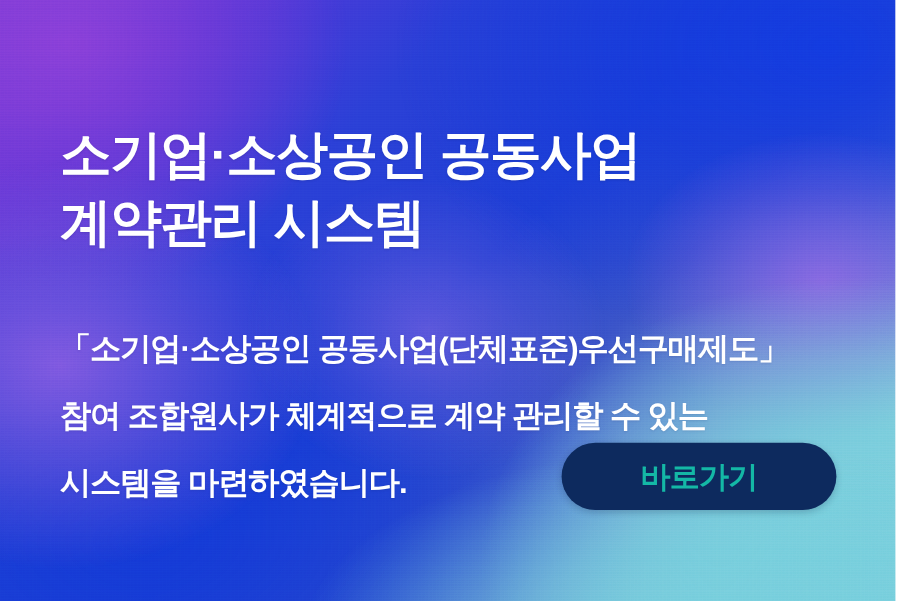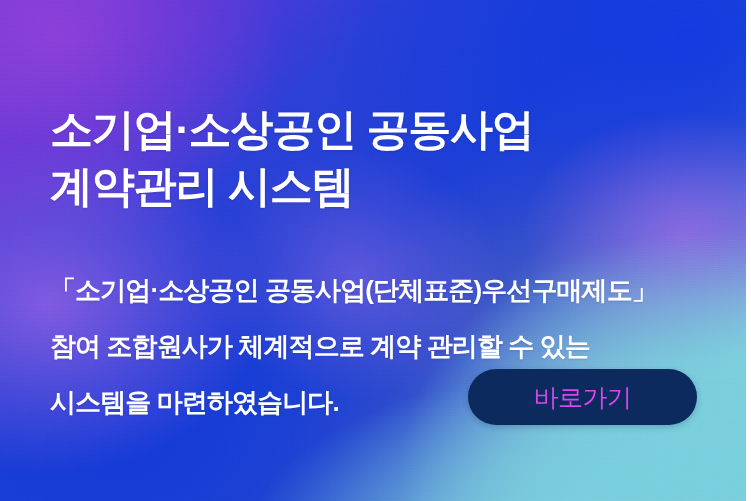--- a/index.html
+++ b/index.html
@@ -137,24 +137,24 @@
 
   .cta-button {
     position: absolute;
     left: 468px;
     top: 369px;
     width: 229px;
     height: 56px;
     border: none;
     border-radius: 28px;
     background: #0d2a5e;
-    color: #d946ef;
+    color: #14b8a6;
     font-family: "Liberation Sans", "DejaVu Sans", sans-serif;
     font-size: 25px;
-    font-weight: normal;
+    font-weight: bold;
     letter-spacing: -0.6px;
     cursor: pointer;
     padding: 0;
     display: flex;
     align-items: center;
     justify-content: center;
     box-shadow: 0 2px 6px rgba(8, 24, 60, 0.22);
   }
 </style>
 </head>

